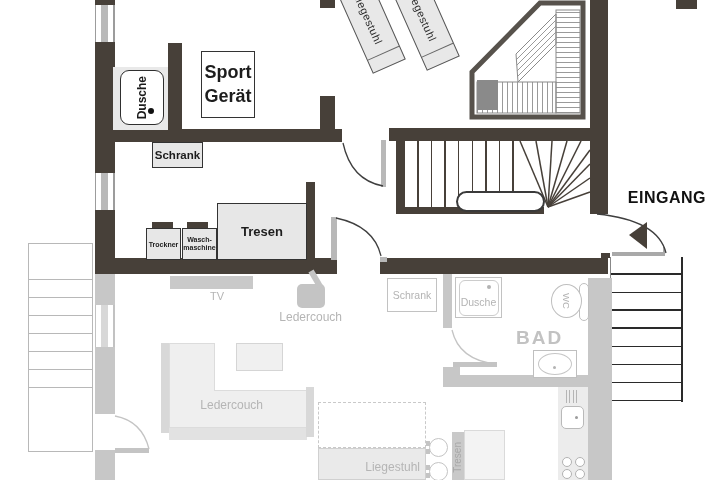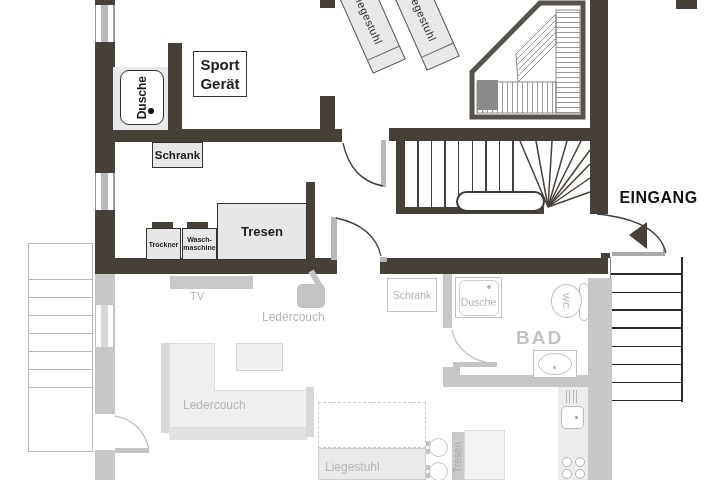--- a/index.html
+++ b/index.html
@@ -9,21 +9,21 @@
   .wallD{position:absolute;background:#474039;}
   .wallL{position:absolute;background:#c7c7c7;}
   .winU{position:absolute;background:linear-gradient(to right,#9c9c9c 0 1.5px,#fff 1.5px 6.5px,#b9b9b9 6.5px 13px,#fff 13px 18.5px,#9c9c9c 18.5px 20px);}
   .winL{position:absolute;background:linear-gradient(to right,#c2c2c2 0 1.5px,#fff 1.5px 6.5px,#d8d8d8 6.5px 13px,#fff 13px 18.5px,#c2c2c2 18.5px 20px);}
   .boxU{position:absolute;background:#e7e7e7;border:1.5px solid #333;box-sizing:border-box;
         display:flex;align-items:center;justify-content:center;text-align:center;color:#1d1d1d;}
   .boxW{position:absolute;background:#fff;border:1.5px solid #333;box-sizing:border-box;
         display:flex;align-items:center;justify-content:center;text-align:center;color:#1d1d1d;}
   .boxF{position:absolute;background:#fff;border:1.2px solid #c2c2c2;box-sizing:border-box;
         display:flex;align-items:center;justify-content:center;text-align:center;color:#b3b3b3;}
-  .lblF{position:absolute;color:#b5b5b5;text-align:left;}
+  .lblF{position:absolute;color:#b5b5b5;text-align:right;}
   .lblD{position:absolute;color:#111;text-align:center;}
   .vtext{writing-mode:vertical-rl;transform:rotate(180deg);}
   .vtextDown{writing-mode:vertical-rl;}
   .chair{position:absolute;width:36px;height:105px;background:#e8e8e8;border:1.5px solid #555;
          box-sizing:border-box;display:flex;align-items:center;justify-content:center;}
   .chair::after{content:"";position:absolute;left:0;right:0;bottom:13px;border-top:1.3px solid #666;}
   .chair .clbl{writing-mode:vertical-rl;font-size:11px;color:#2a2a2a;letter-spacing:.5px;}
   .stool{position:absolute;width:19px;height:19px;border:1.5px solid #c4c4c4;border-radius:50%;background:#fff;box-sizing:border-box;}
   .tread{position:absolute;left:405px;top:141px;width:117px;height:66px;
          background:repeating-linear-gradient(to right,transparent 0 12.2px,#474039 12.2px 13.6px);}
@@ -62,21 +62,21 @@
   <div class="abs" style="left:381px;top:140px;width:5px;height:47px;background:#b8b8b8;"></div>
   <div class="abs" style="left:331px;top:217px;width:6px;height:43px;background:#b8b8b8;"></div>
   <div class="abs" style="left:380px;top:257px;width:7px;height:5px;background:#b8b8b8;"></div>
 
   <div class="abs" style="left:113px;top:67px;width:55px;height:63px;background:#e9e9e9;"></div>
   <div class="abs" style="left:120px;top:70px;width:44px;height:55px;background:#fff;border:1.5px solid #2f2f2f;border-radius:9px;box-sizing:border-box;display:flex;align-items:center;justify-content:center;">
     <span class="vtext" style="font-size:12px;font-weight:700;color:#1a1a1a;">Dusche</span>
   </div>
   <div class="abs" style="left:148px;top:108px;width:6px;height:6px;border-radius:50%;background:#111;"></div>
 
-  <div class="boxW" style="left:193px;top:51px;width:54px;height:46px;font-size:15px;font-weight:600;line-height:1.3;">
+  <div class="boxW" style="left:201px;top:51px;width:54px;height:67px;font-size:18px;font-weight:600;line-height:1.3;">
     <span><span>Sport</span><br>
     <span>Gerät</span></span>
   </div>
 
   <div class="boxU" style="left:152px;top:142px;width:51px;height:26px;font-size:11.5px;font-weight:600;">
     <span>Schrank</span>
   </div>
 
   <div class="abs" style="left:152px;top:222px;width:21px;height:6px;background:#474039;"></div>
   <div class="abs" style="left:187px;top:222px;width:21px;height:6px;background:#474039;"></div>
@@ -96,21 +96,21 @@
   </div>
   <div class="chair" style="left:404px;top:-37px;transform:rotate(-24deg);">
     <span class="clbl">Liegestuhl</span>
   </div>
 
   <div class="tread"></div>
   <div class="extsteps"></div>
   <div class="abs" style="left:612px;top:252px;width:52px;height:4px;background:#a9a9a9;"></div>
   <div class="abs" style="left:663px;top:247px;width:2px;height:9px;background:#a9a9a9;"></div>
 
-  <div class="lblD" style="left:611px;top:189px;width:95px;font-size:16px;font-weight:800;letter-spacing:.5px;text-align:center;">EINGANG</div>
+  <div class="lblD" style="left:611px;top:189px;width:95px;font-size:16px;font-weight:800;letter-spacing:.5px;text-align:right;">EINGANG</div>
   <div class="abs" style="left:490px;top:28px;width:52px;height:44px;display:flex;align-items:center;justify-content:center;transform:rotate(-45deg);">
     <span style="font-size:12.5px;color:#1d1d1d;">Sauna</span>
   </div>
 
   <div class="lstair">
       <div class="steps"></div>
     </div>
 
   <div class="wallL" style="left:95px;top:274px;width:20px;height:31px;"></div>
   <div class="winL" style="left:95px;top:305px;width:20px;height:42px;"></div>

